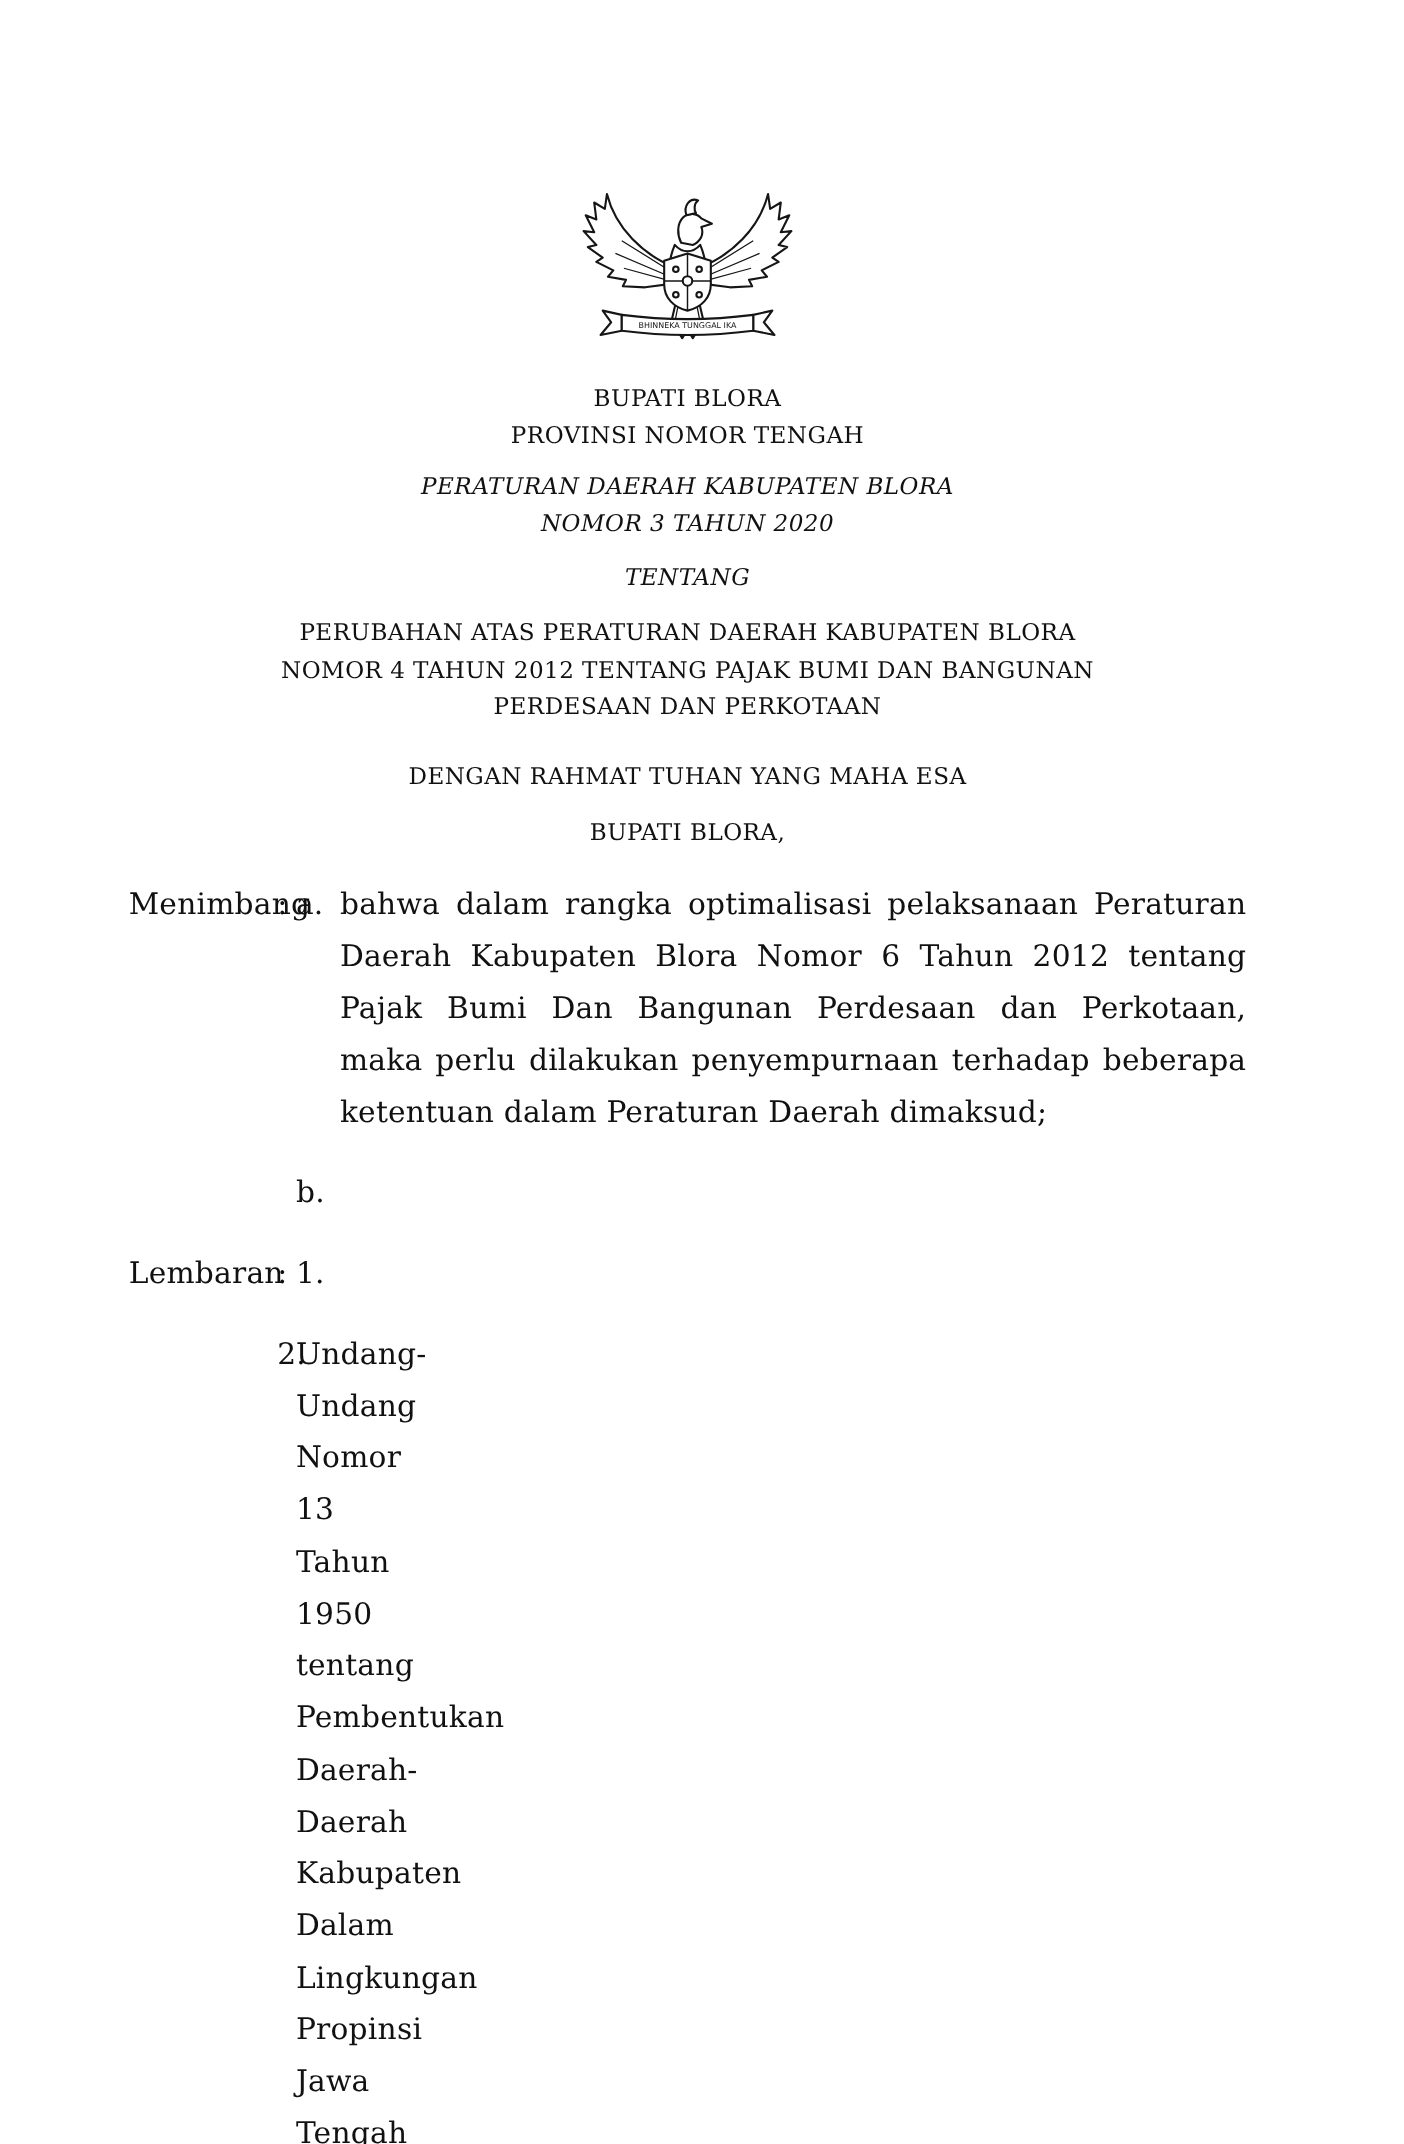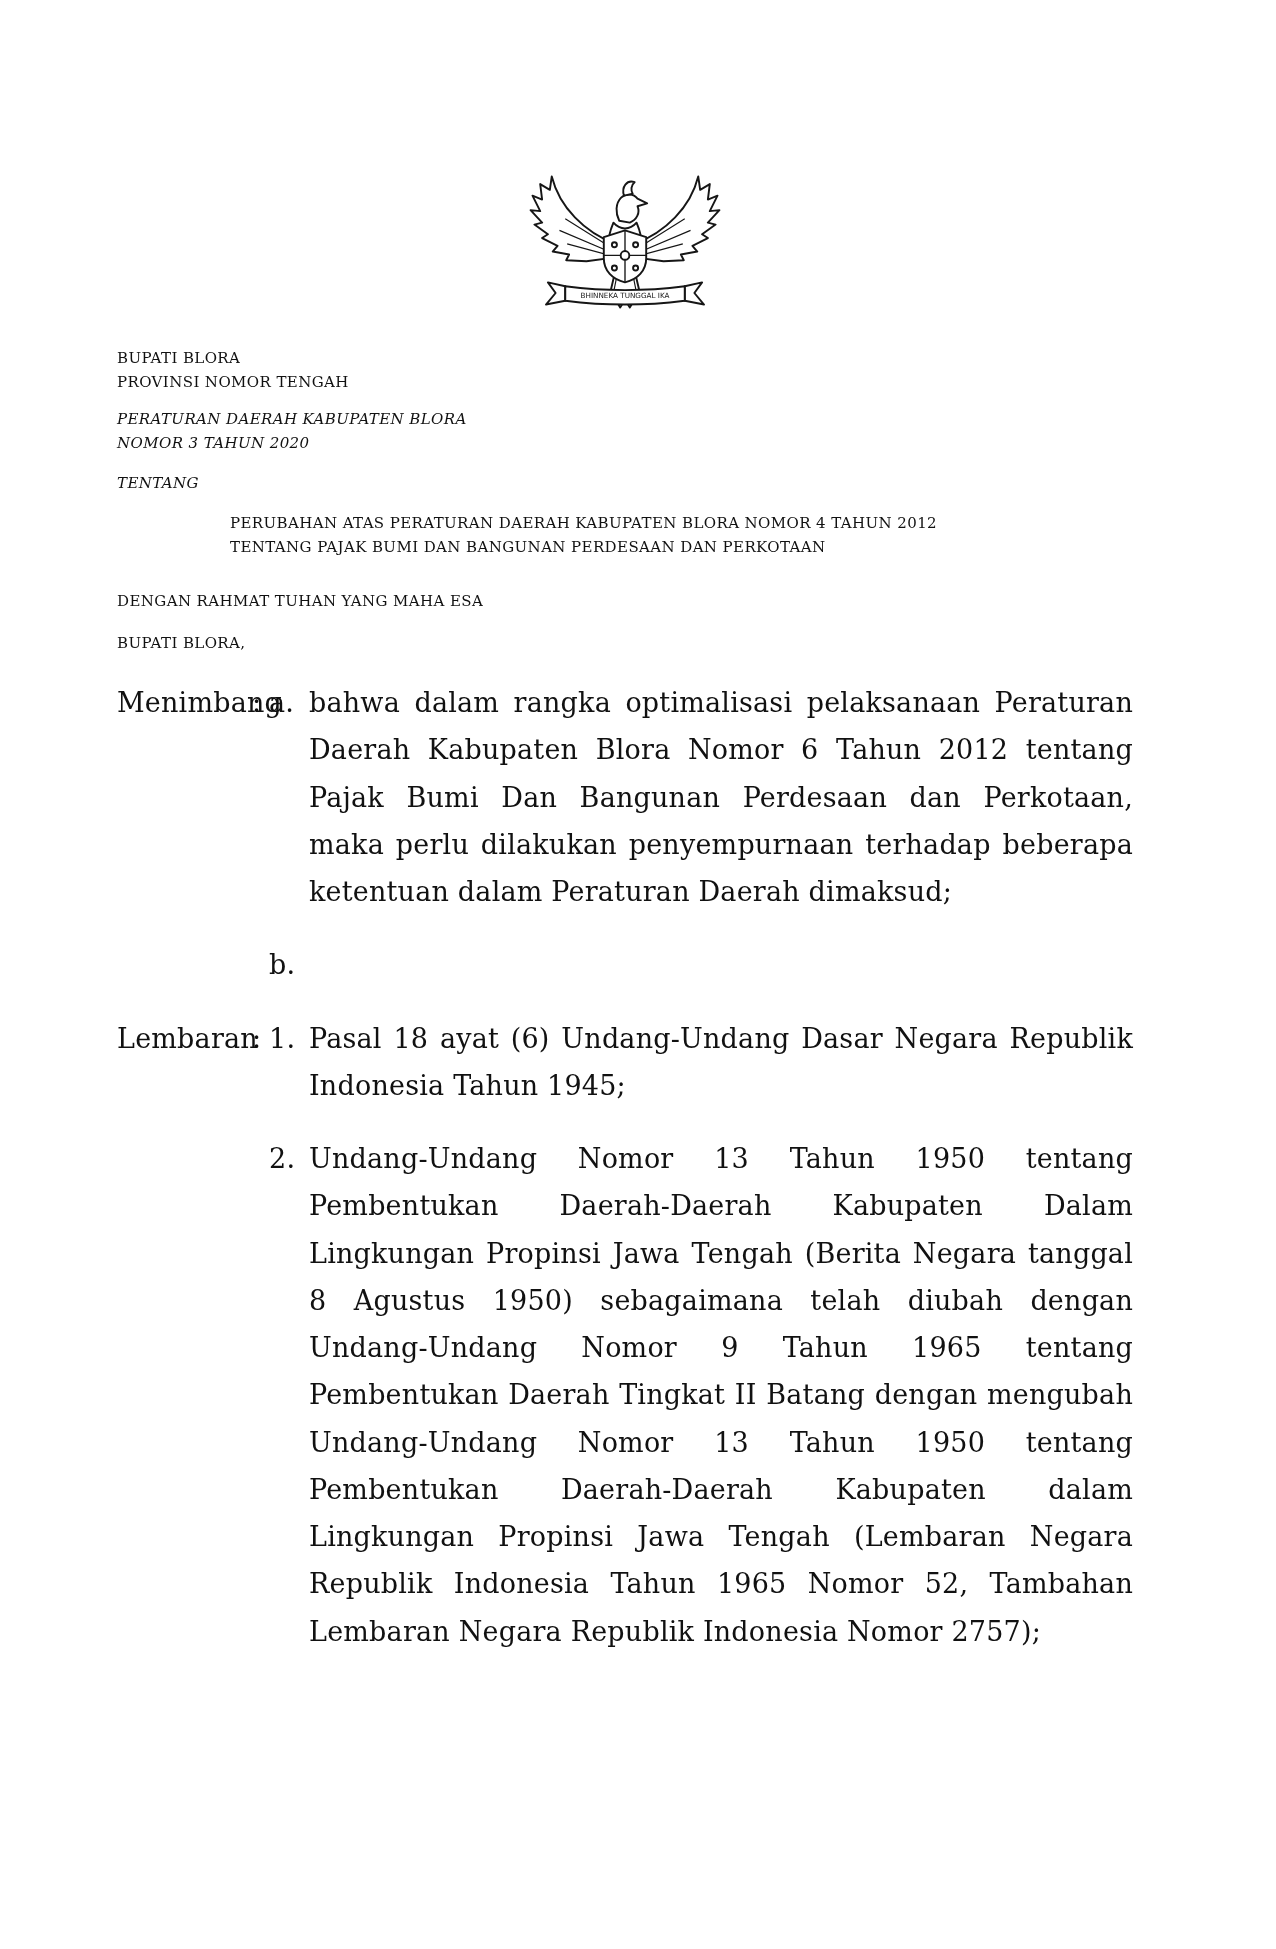--- a/index.html
+++ b/index.html
@@ -15,22 +15,22 @@
     margin: 0 auto;
     background: #ffffff;
     padding: 162px 143px 80px 117px;
   }
   .emblem-wrap {
     text-align: center;
     margin-bottom: 24px;
   }
   .emblem-wrap svg { display: inline-block; }
   .center-line {
-    text-align: left;
-    font-size: 15px;
+    text-align: center;
+    font-size: 21px;
     line-height: 1.6;
     letter-spacing: 0.4px;
   }
   .h-block { margin-bottom: 13px; }
   .h-block.tight { margin-bottom: 16px; font-style: italic; }
   .subject {
     max-width: 790px;
     margin: 0 auto 30px auto;
   }
   .invocation { margin-bottom: 18px; }
@@ -123,21 +123,20 @@
       <div class="clause-colon"></div>
       <div class="clause-marker">b.</div>
     </div>
   </section>
 
   <section>
     <div class="clause-grid">
       <div class="clause-label">Lembaran</div>
       <div class="clause-colon">:</div>
       <div class="clause-marker">1.</div>
-      <div class="clause-text">Pasal 18 ayat (6) Undang-Undang Dasar Negara Republik Indonesia Tahun 1945;</div>
 
       <div class="clause-label"></div>
       <div class="clause-colon"></div>
       <div class="clause-marker">2.</div>
       <div class="clause-text">Undang-Undang Nomor 13 Tahun 1950 tentang Pembentukan Daerah-Daerah Kabupaten Dalam Lingkungan Propinsi Jawa Tengah (Berita Negara tanggal 8 Agustus 1950) sebagaimana telah diubah dengan Undang-Undang Nomor 9 Tahun 1965 tentang Pembentukan Daerah Tingkat II Batang dengan mengubah Undang-Undang Nomor 13 Tahun 1950 tentang Pembentukan Daerah-Daerah Kabupaten dalam Lingkungan Propinsi Jawa Tengah (Lembaran Negara Republik Indonesia Tahun 1965 Nomor 52, Tambahan Lembaran Negara Republik Indonesia Nomor 2757);</div>
     </div>
   </section>
 
 </div>
 

